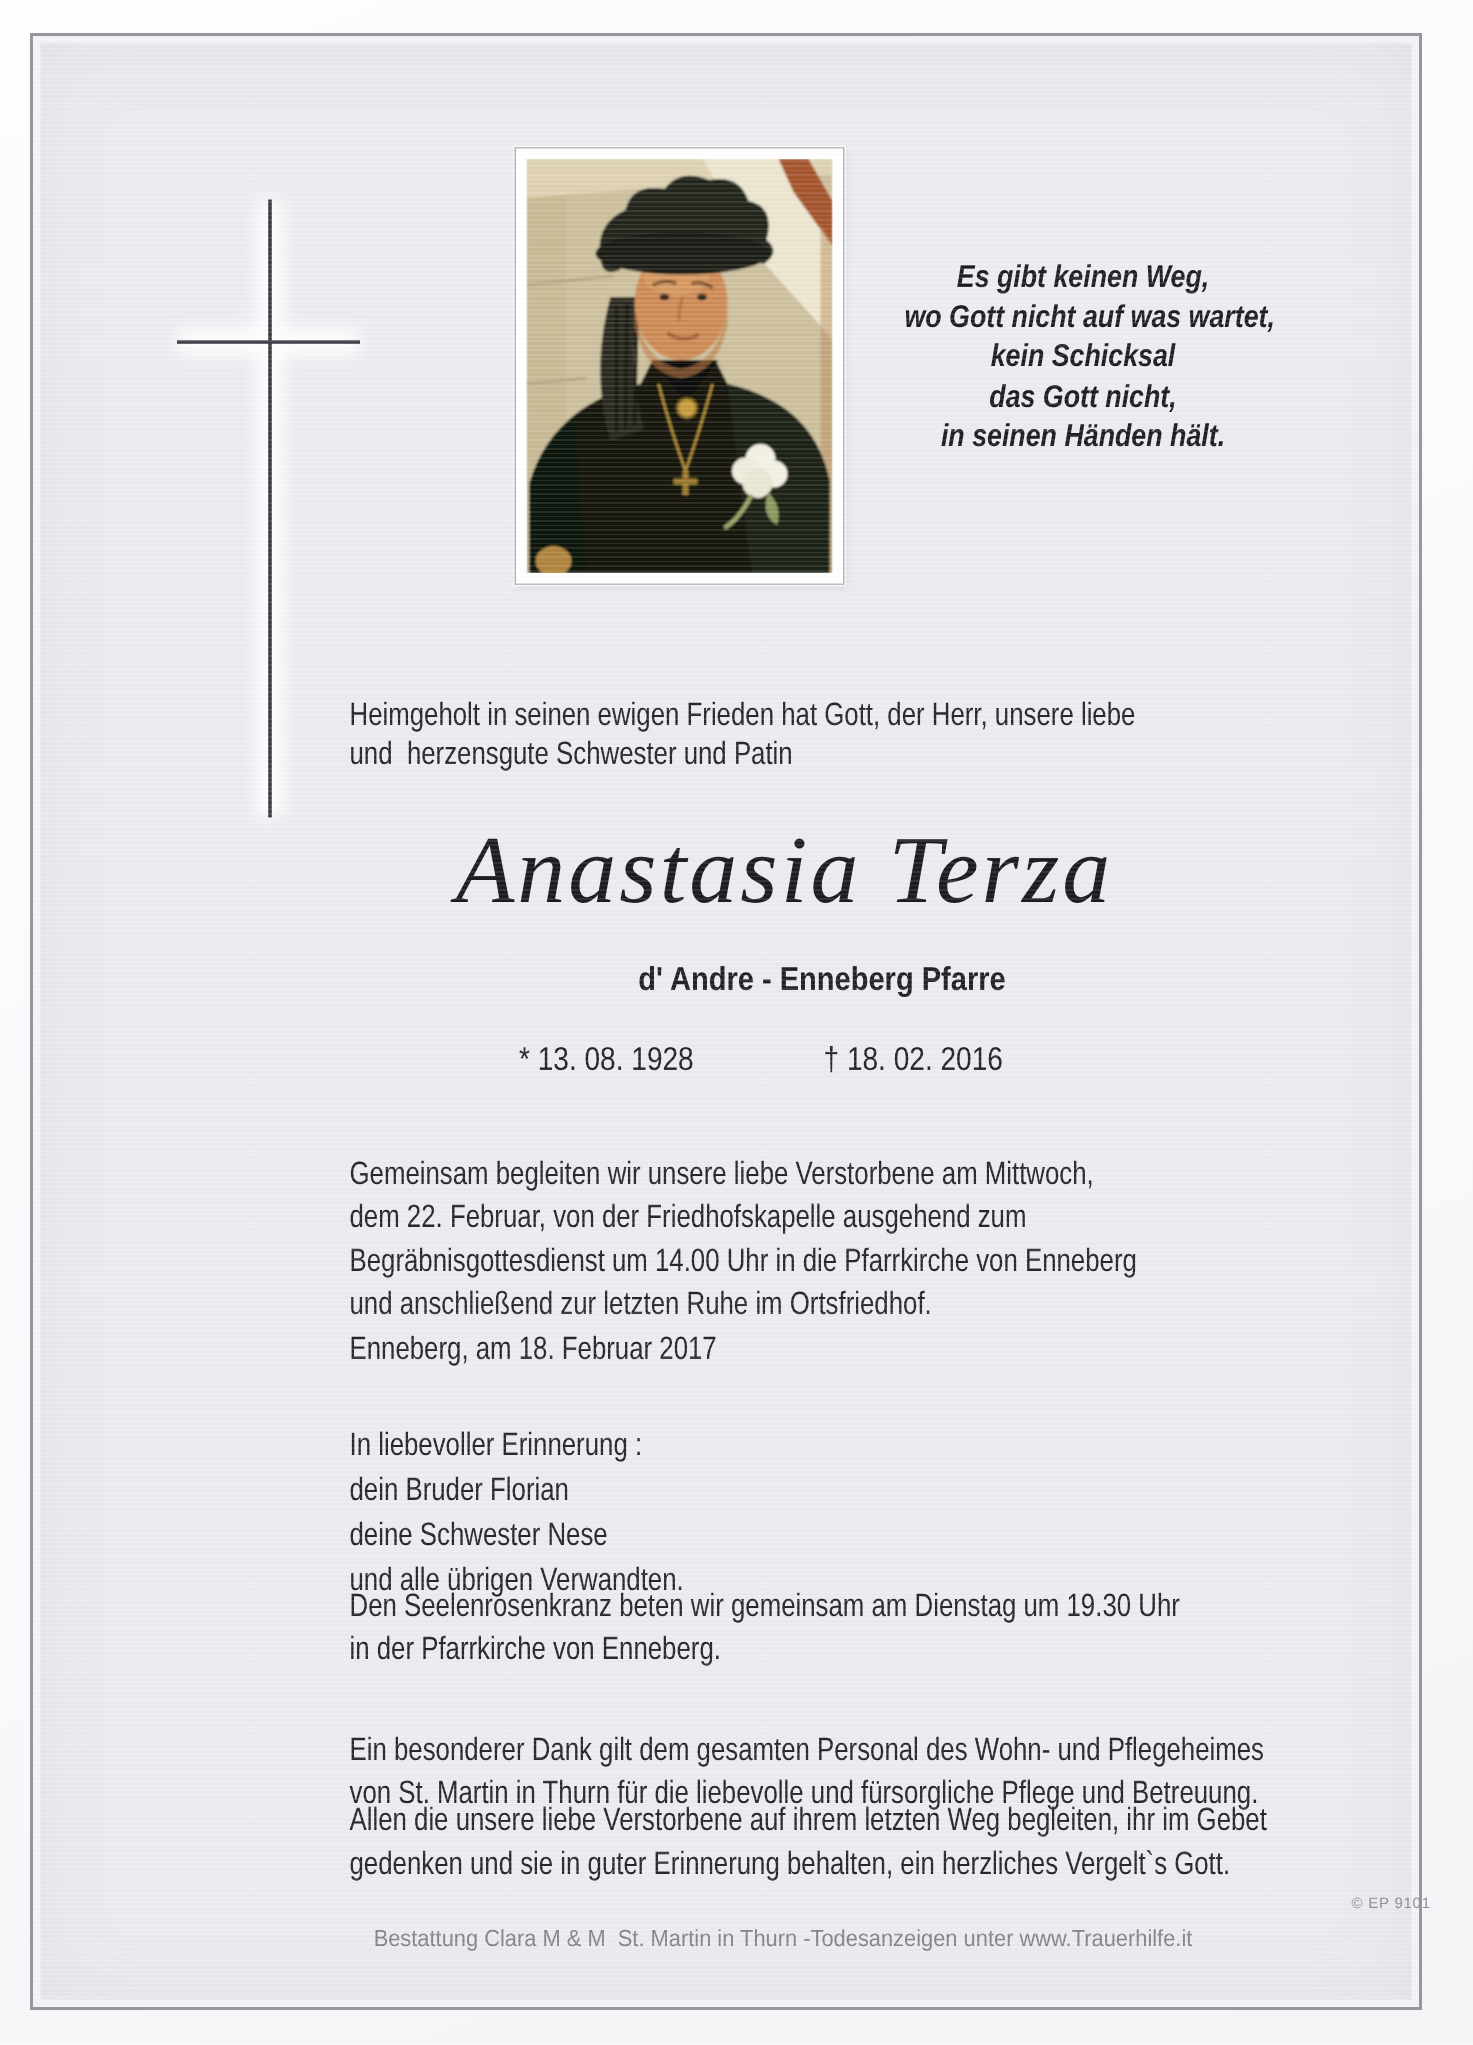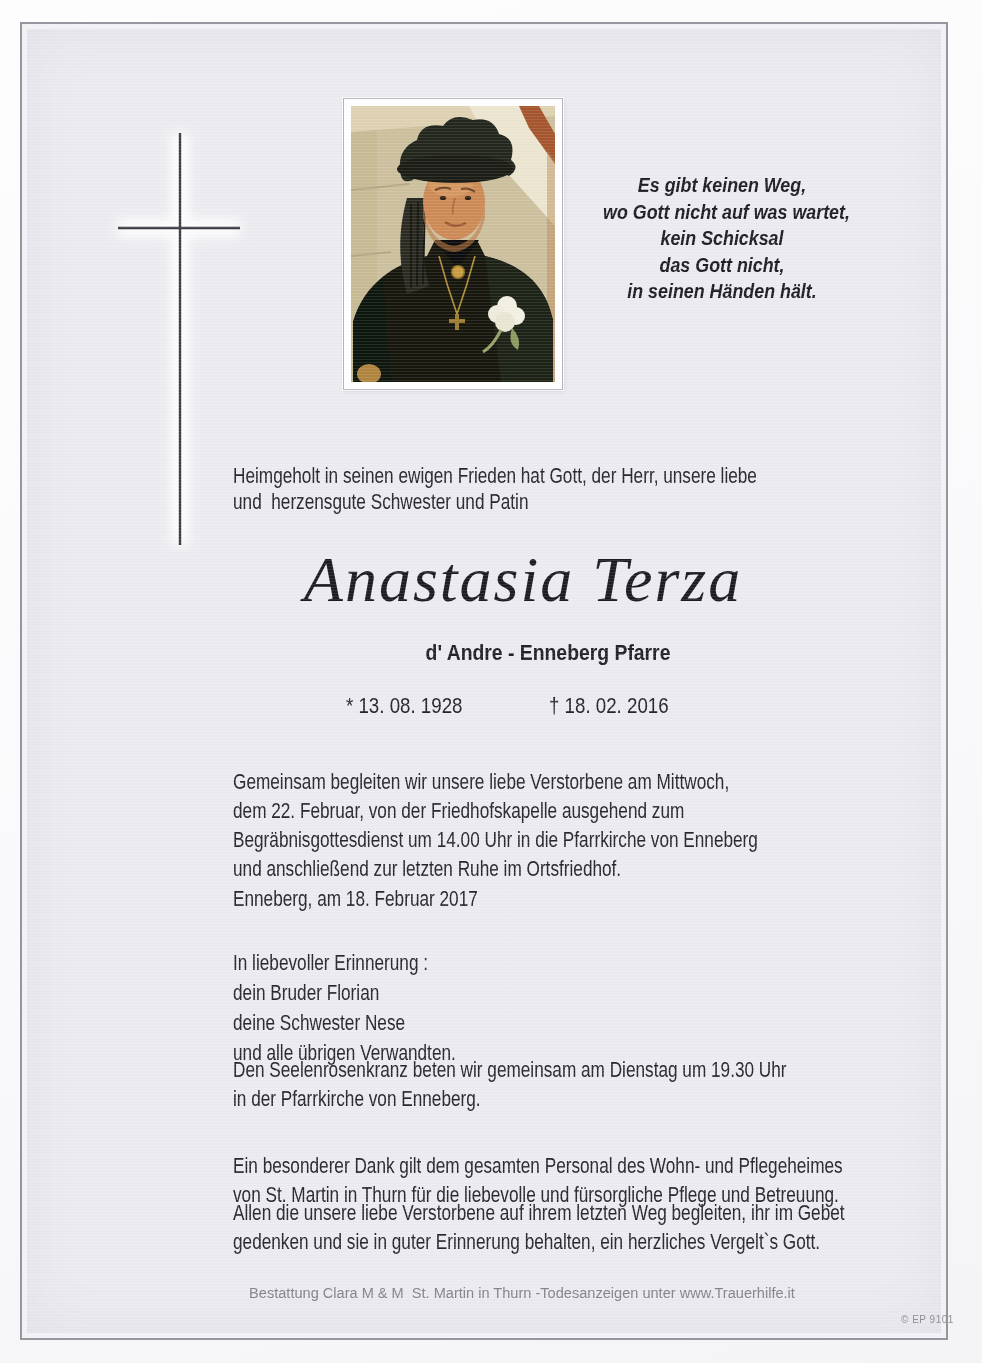--- a/index.html
+++ b/index.html
@@ -92,21 +92,21 @@
   .para-farewell { top: 1175px; }
   .footer {
     position: absolute; left: 40px; top: 1259px; width: 920px;
     text-align: center;
     font-size: 15.5px; line-height: 20px;
     color: #84848b;
     transform: scaleX(0.94); transform-origin: 50% 0;
     white-space: pre;
   }
   .copyright {
-    position: absolute; left: 901px; top: 1314px;
+    position: absolute; left: 901px; top: 1264px;
     font-size: 10px; letter-spacing: 0.5px;
     color: #8f8f95;
     white-space: pre;
   }
 </style>
 </head>
 <body>
 
 <div class="sheet">
 

